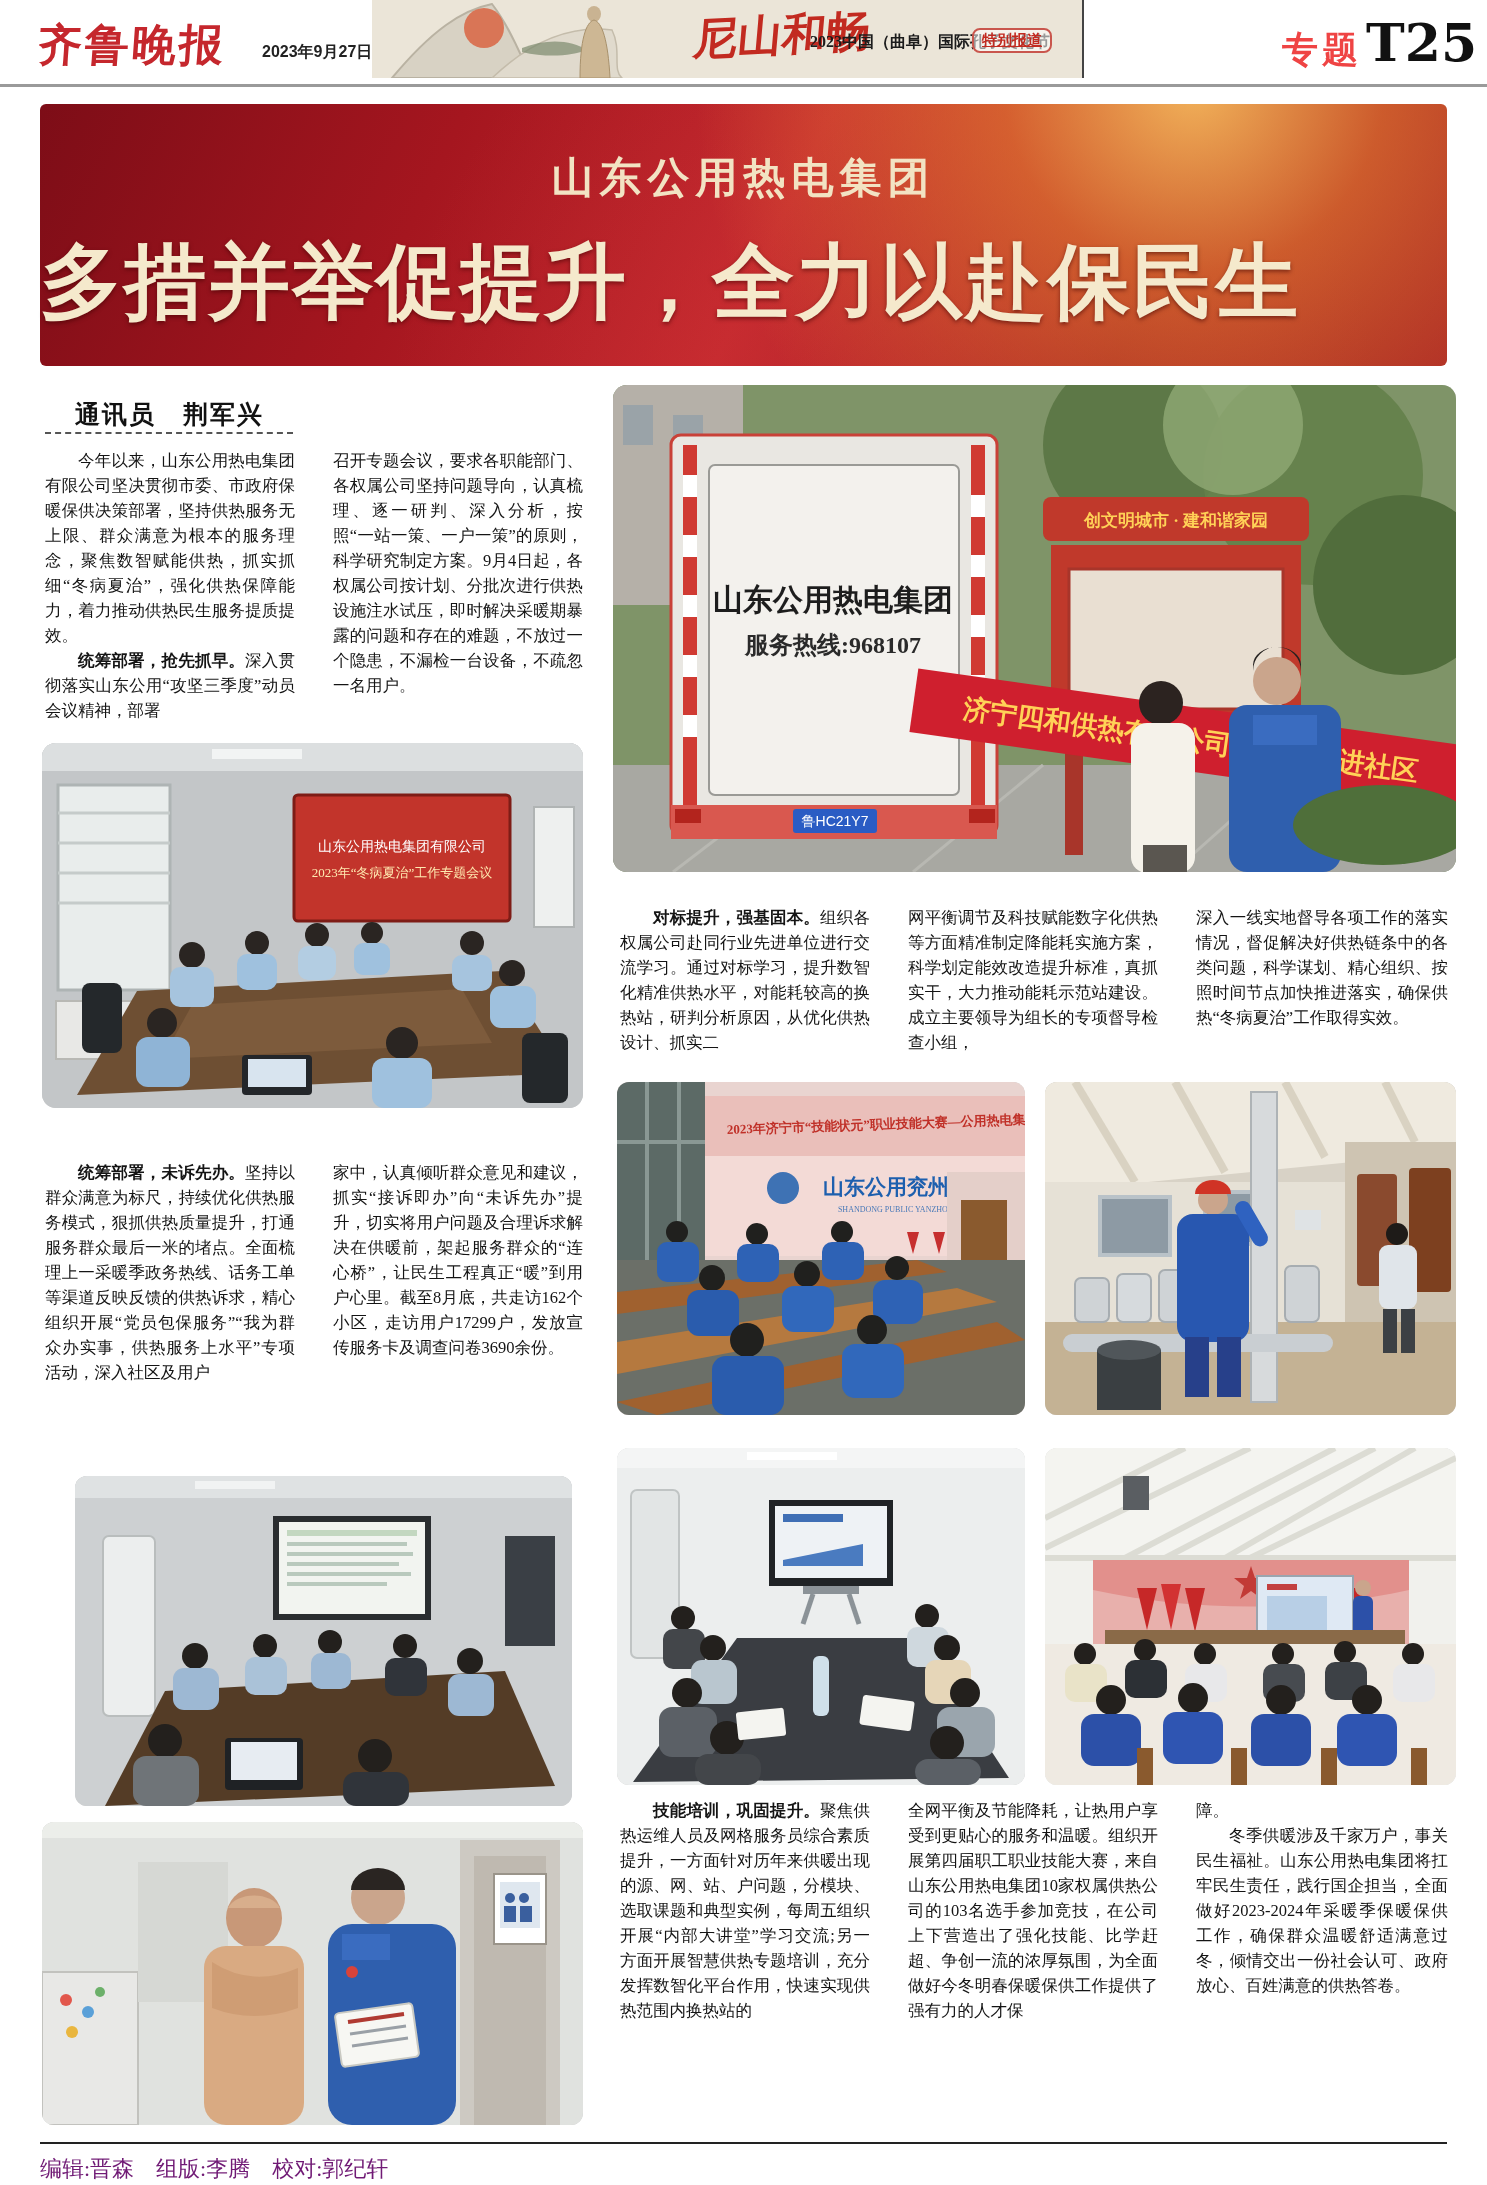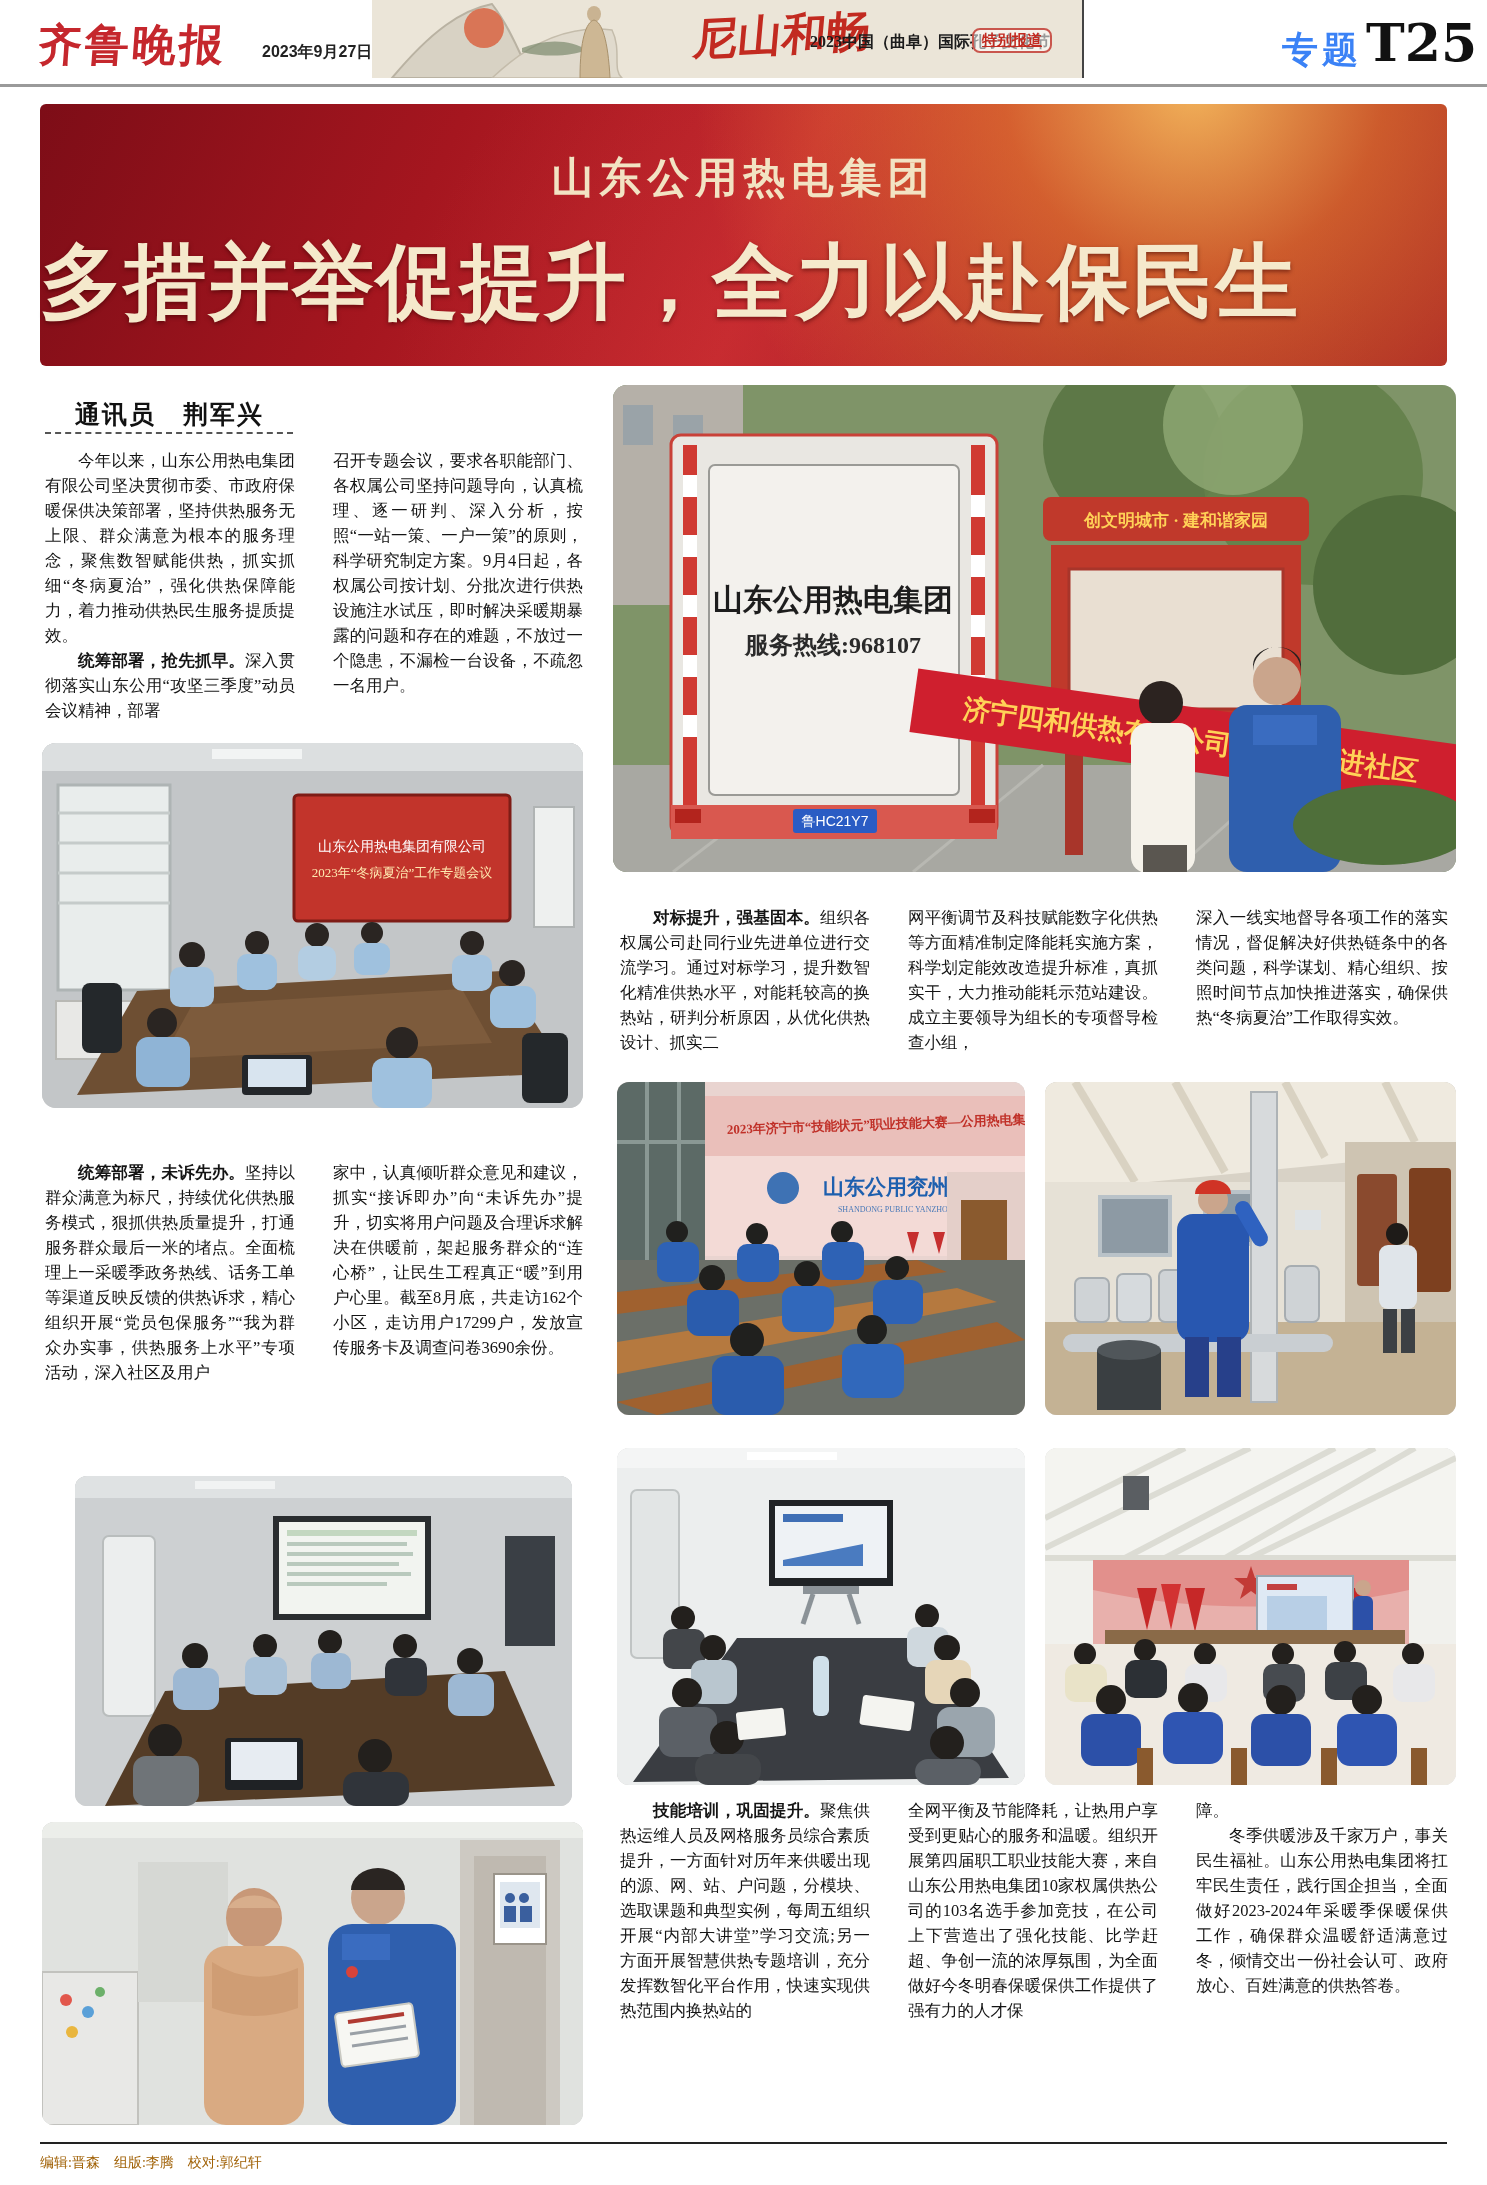--- a/index.html
+++ b/index.html
@@ -10,21 +10,21 @@
   .masthead{left:38px;top:16px;font-size:44px;font-weight:bold;color:#c5272d;
             letter-spacing:3px;transform:skewX(-4deg);font-family:"DejaVu Serif",serif;}
   .dateline{left:262px;top:42px;font-size:16px;font-weight:bold;color:#222;
             font-family:"Liberation Sans",sans-serif;}
   .hbanner{left:372px;top:0;width:710px;height:78px;background:#ece6da;border-right:2px solid #444;overflow:hidden;}
   .hb-callig{position:absolute;left:322px;top:6px;font-size:44px;font-weight:bold;color:#c22a20;
              transform:skewX(-8deg) rotate(-3deg);font-family:"DejaVu Serif",serif;}
   .hb-sub{position:absolute;left:438px;top:32px;font-size:16px;font-weight:bold;color:#1c1c1c;}
   .hb-badge{position:absolute;left:600px;top:28px;font-size:15px;font-weight:bold;color:#c22a20;
             border:2px solid #c9564d;border-radius:8px;padding:1px 8px;background:rgba(255,255,255,.55);text-decoration:underline;}
-  .section-label{left:1282px;top:26px;font-size:36px;font-weight:bold;color:#3b82f6;
+  .section-label{left:1282px;top:26px;font-size:36px;font-weight:bold;color:#ef4444;
                  font-family:"Liberation Sans",sans-serif;letter-spacing:4px;}
   .page-no{left:1366px;top:12px;font-size:52px;font-weight:bold;color:#111;font-family:"DejaVu Serif",serif;}
   .header-rule{left:0;top:84px;width:1487px;height:3px;background:#9a9a9a;}
   
   .redbanner{left:40px;top:104px;width:1407px;height:262px;border-radius:6px;
     background:
       radial-gradient(circle at 82% -8%, rgba(247,188,94,.95), rgba(233,129,52,.65) 16%, rgba(180,25,35,0) 42%),
       radial-gradient(circle at 60% 120%, rgba(220,60,60,.35), rgba(150,10,22,0) 55%),
       linear-gradient(115deg,#7d0d17 0%,#a5161f 28%,#c1272d 52%,#8f1019 78%,#a21a23 100%);}
   .kicker{left:40px;top:150px;width:1407px;text-align:center;font-size:42px;font-weight:bold;
@@ -38,21 +38,21 @@
   
   .tcol{width:250px;font-size:16.5px;line-height:25px;text-align:justify;color:#141414;}
   .tcol p{margin:0;text-indent:2em;}
   .tcol p.cont{text-indent:0;}
   .lead{font-family:"Liberation Sans",sans-serif;font-weight:bold;}
   
   .photo{overflow:hidden;border-radius:14px;background:#ccc;}
   .photo svg{display:block;}
   
   .footer-rule{left:40px;top:2142px;width:1407px;height:2px;background:#222;}
-  .credits{left:40px;top:2154px;font-size:14px;color:#a16207;font-family:Liberation Serif, serif;}
+  .credits{left:40px;top:2154px;font-size:22px;color:#701a75;font-family:Liberation Serif, serif;}
 </style>
 </head>
 <body>
 
 <div id="page">
 
   <div class="abs masthead">齐鲁晚报</div>
   <div class="abs dateline">
     <span>2023年9月27日</span>　<span>星期三</span>
   </div>

